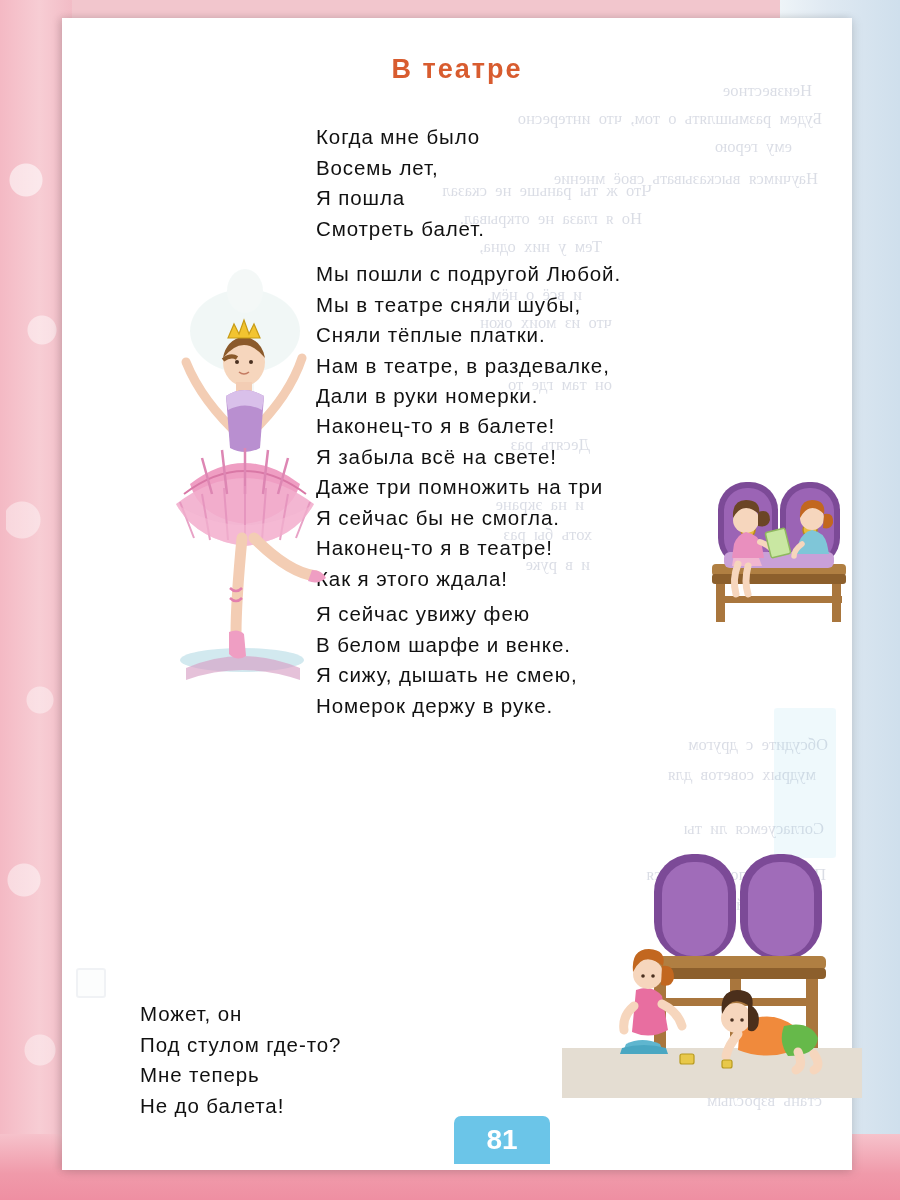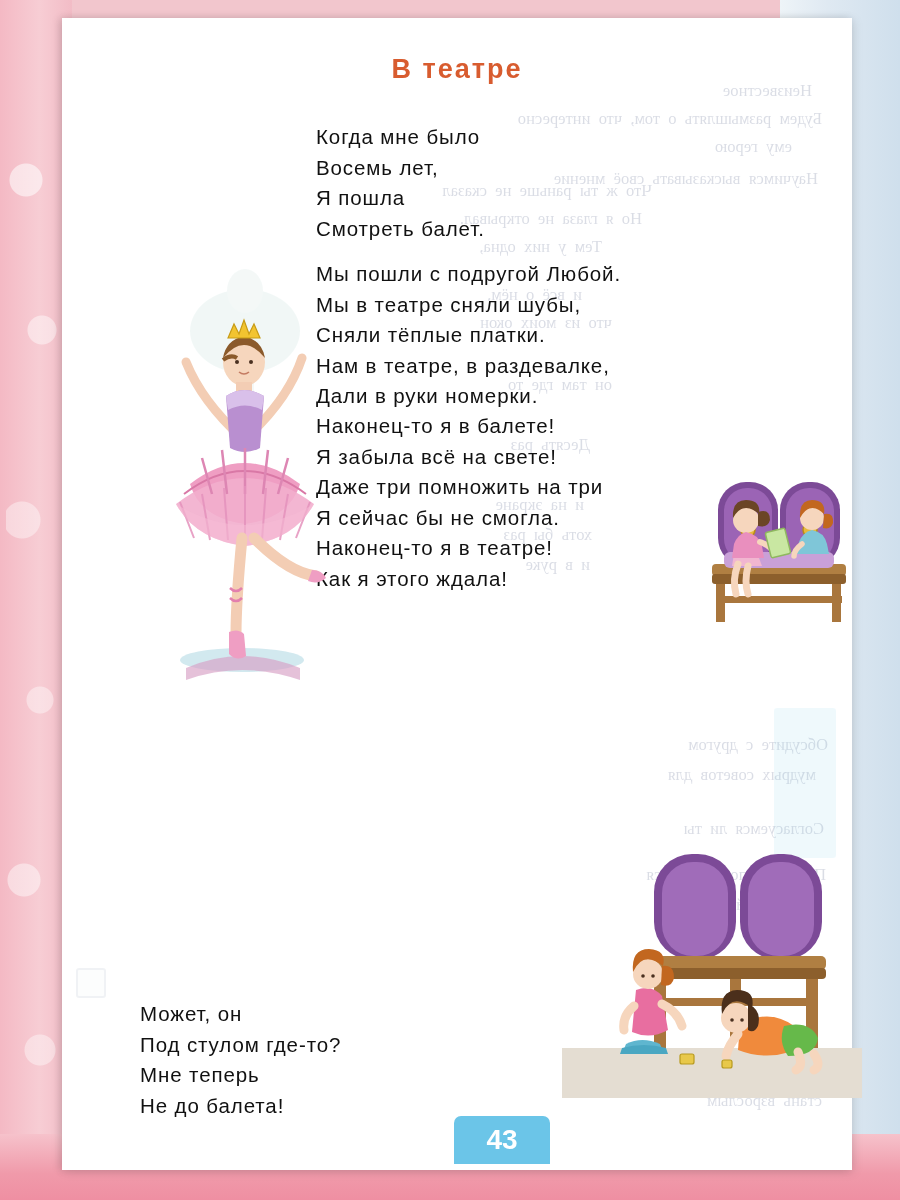--- a/index.html
+++ b/index.html
@@ -211,20 +211,24 @@
 Мы в театре сняли шубы,
 Сняли тёплые платки.
 Нам в театре, в раздевалке,
 Дали в руки номерки.</div>
       <div class="stanza s3">Наконец-то я в балете!
 Я забыла всё на свете!
 Даже три помножить на три
 Я сейчас бы не смогла.
 Наконец-то я в театре!
 Как я этого ждала!</div>
+      <div class="stanza s4">Я сейчас увижу фею
+В белом шарфе и венке.
+Я сижу, дышать не смею,
+Номерок держу в руке.</div>
       <div class="stanza s7">Может, он
 Под стулом где-то?
 Мне теперь
 Не до балета!</div>
 
       <svg class="illus illus-ballerina" viewBox="0 0 190 400">
 
         <ellipse cx="92" cy="372" rx="62" ry="12" fill="#bfe0e8" opacity=".7"></ellipse>
         <path d="M36 380 Q92 356 150 380 L150 392 Q92 372 36 392 Z" fill="#d79fc4" opacity=".65"></path>
 
@@ -333,16 +337,16 @@
         <circle cx="170" cy="172" r="1.8" fill="#4a3020"></circle>
         <circle cx="180" cy="172" r="1.8" fill="#4a3020"></circle>
         <path d="M176 186 q-10 12 -12 22" stroke="#f6d6bd" stroke-width="9" fill="none" stroke-linecap="round"></path>
         <path d="M236 204 q6 14 -2 18" stroke="#f6d6bd" stroke-width="9" fill="none" stroke-linecap="round"></path>
         <path d="M252 206 q8 12 0 16" stroke="#f6d6bd" stroke-width="9" fill="none" stroke-linecap="round"></path>
 
         <rect x="118" y="206" width="14" height="10" rx="2" fill="#e8c84a" stroke="#b89a1e" stroke-width="1.2"></rect>
         <rect x="160" y="212" width="10" height="8" rx="2" fill="#e8c84a" stroke="#b89a1e" stroke-width="1.2"></rect>
       </svg>
 
-      <div class="page-number">43</div>
+      <div class="page-number">81</div>
     </div>
   </div>
 </div>
 
 </body></html>

